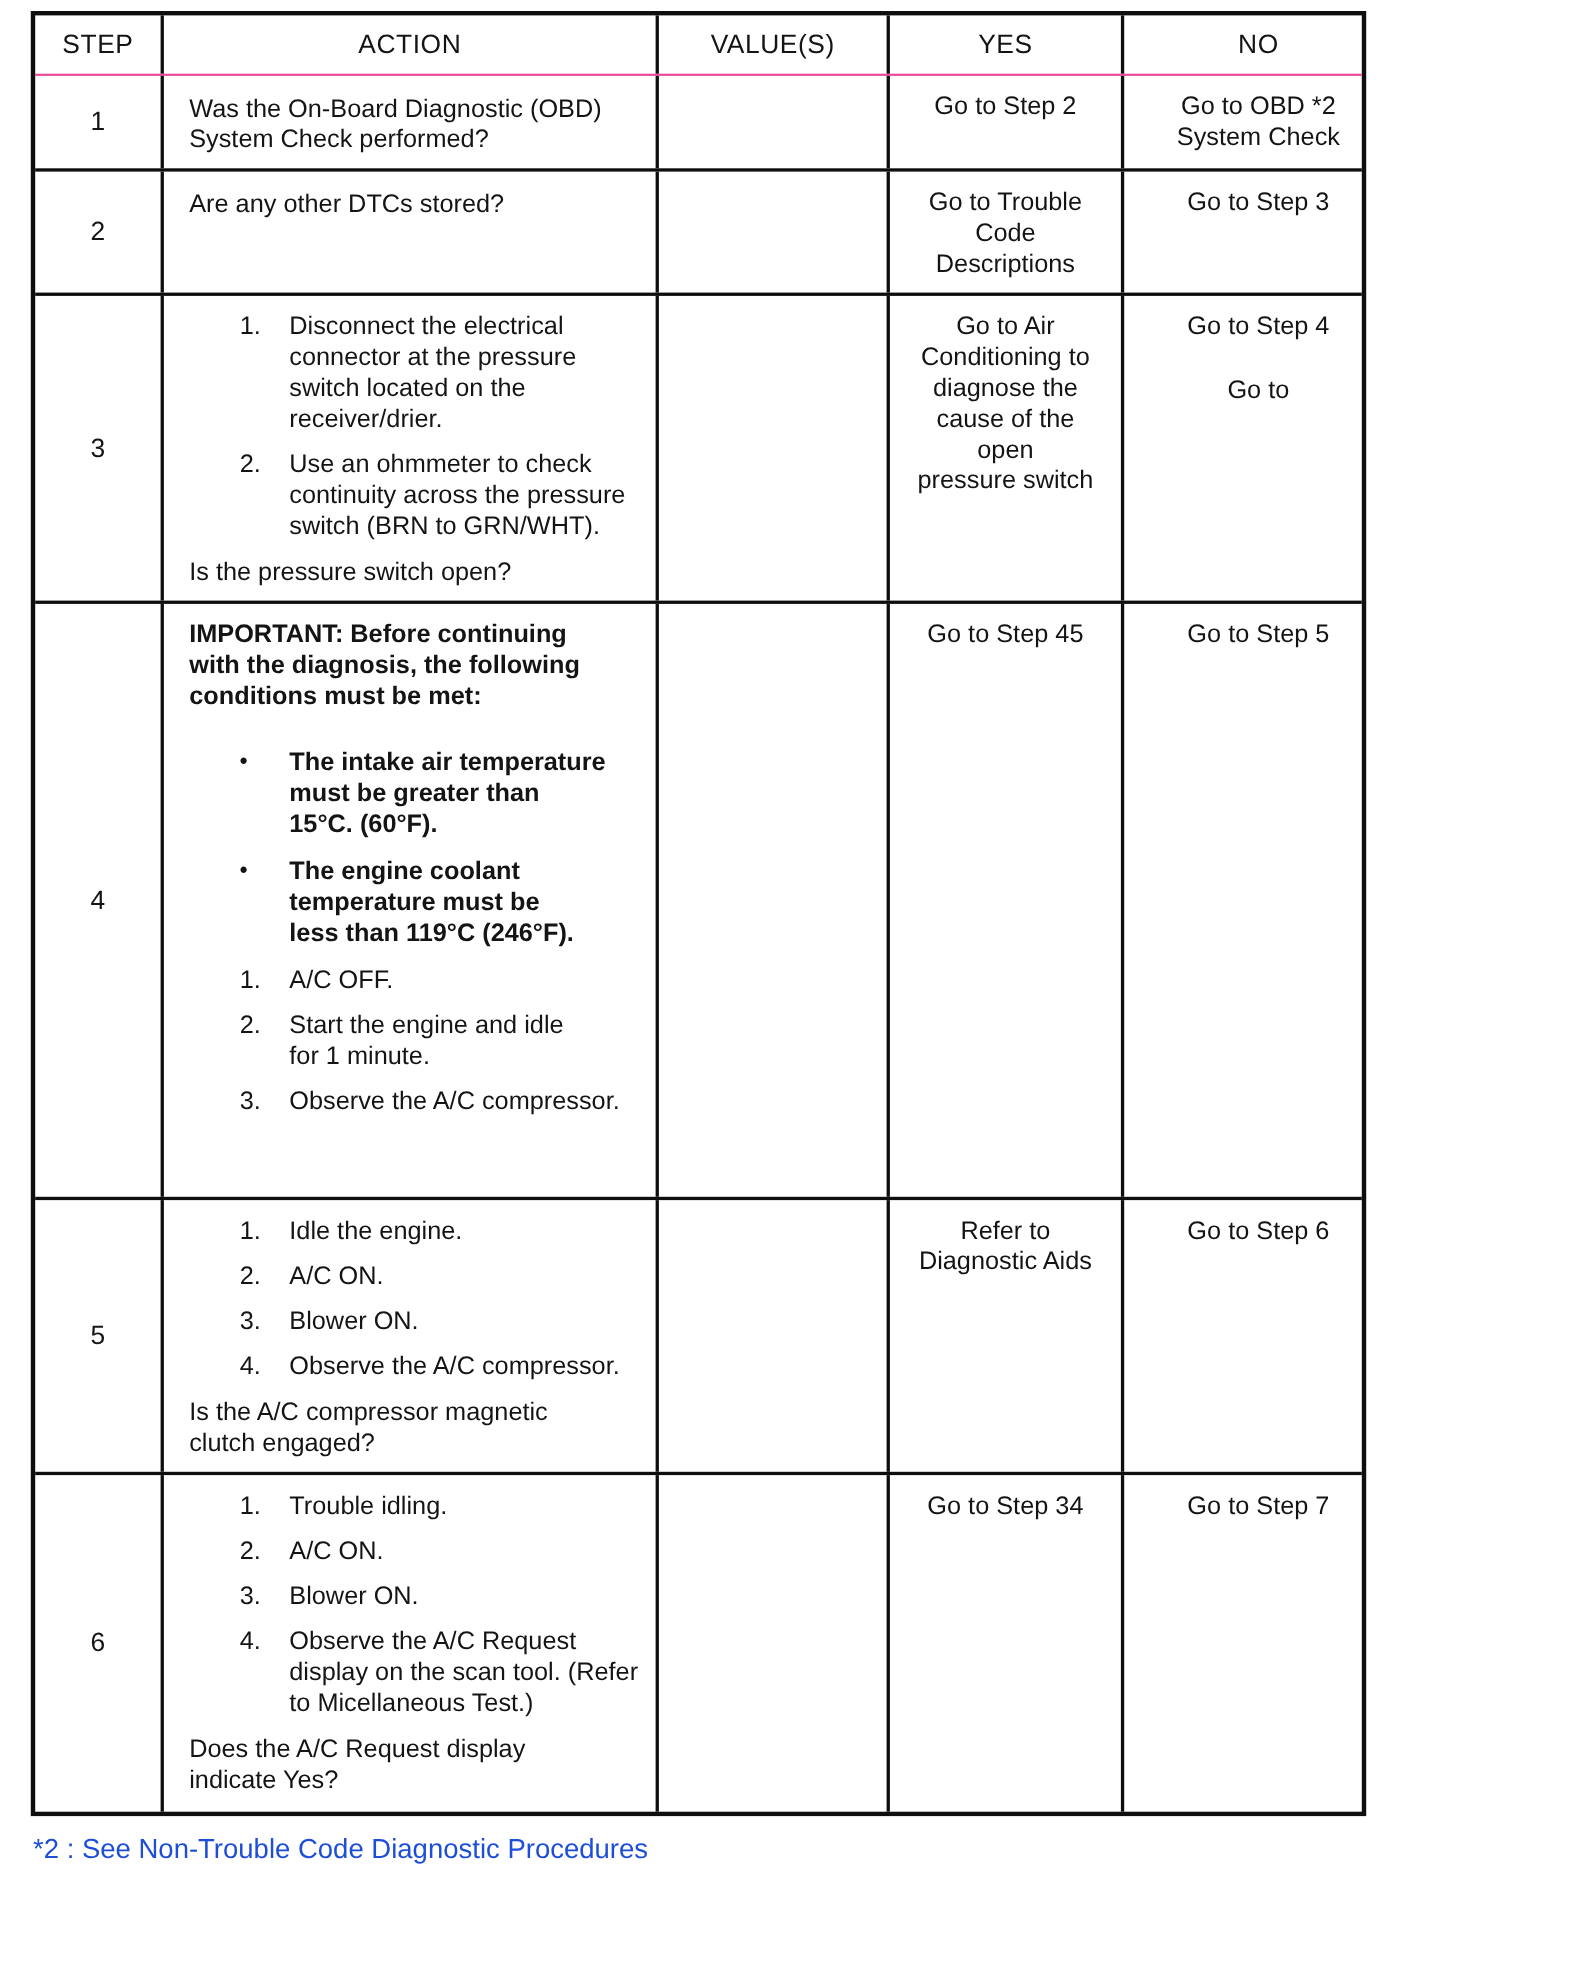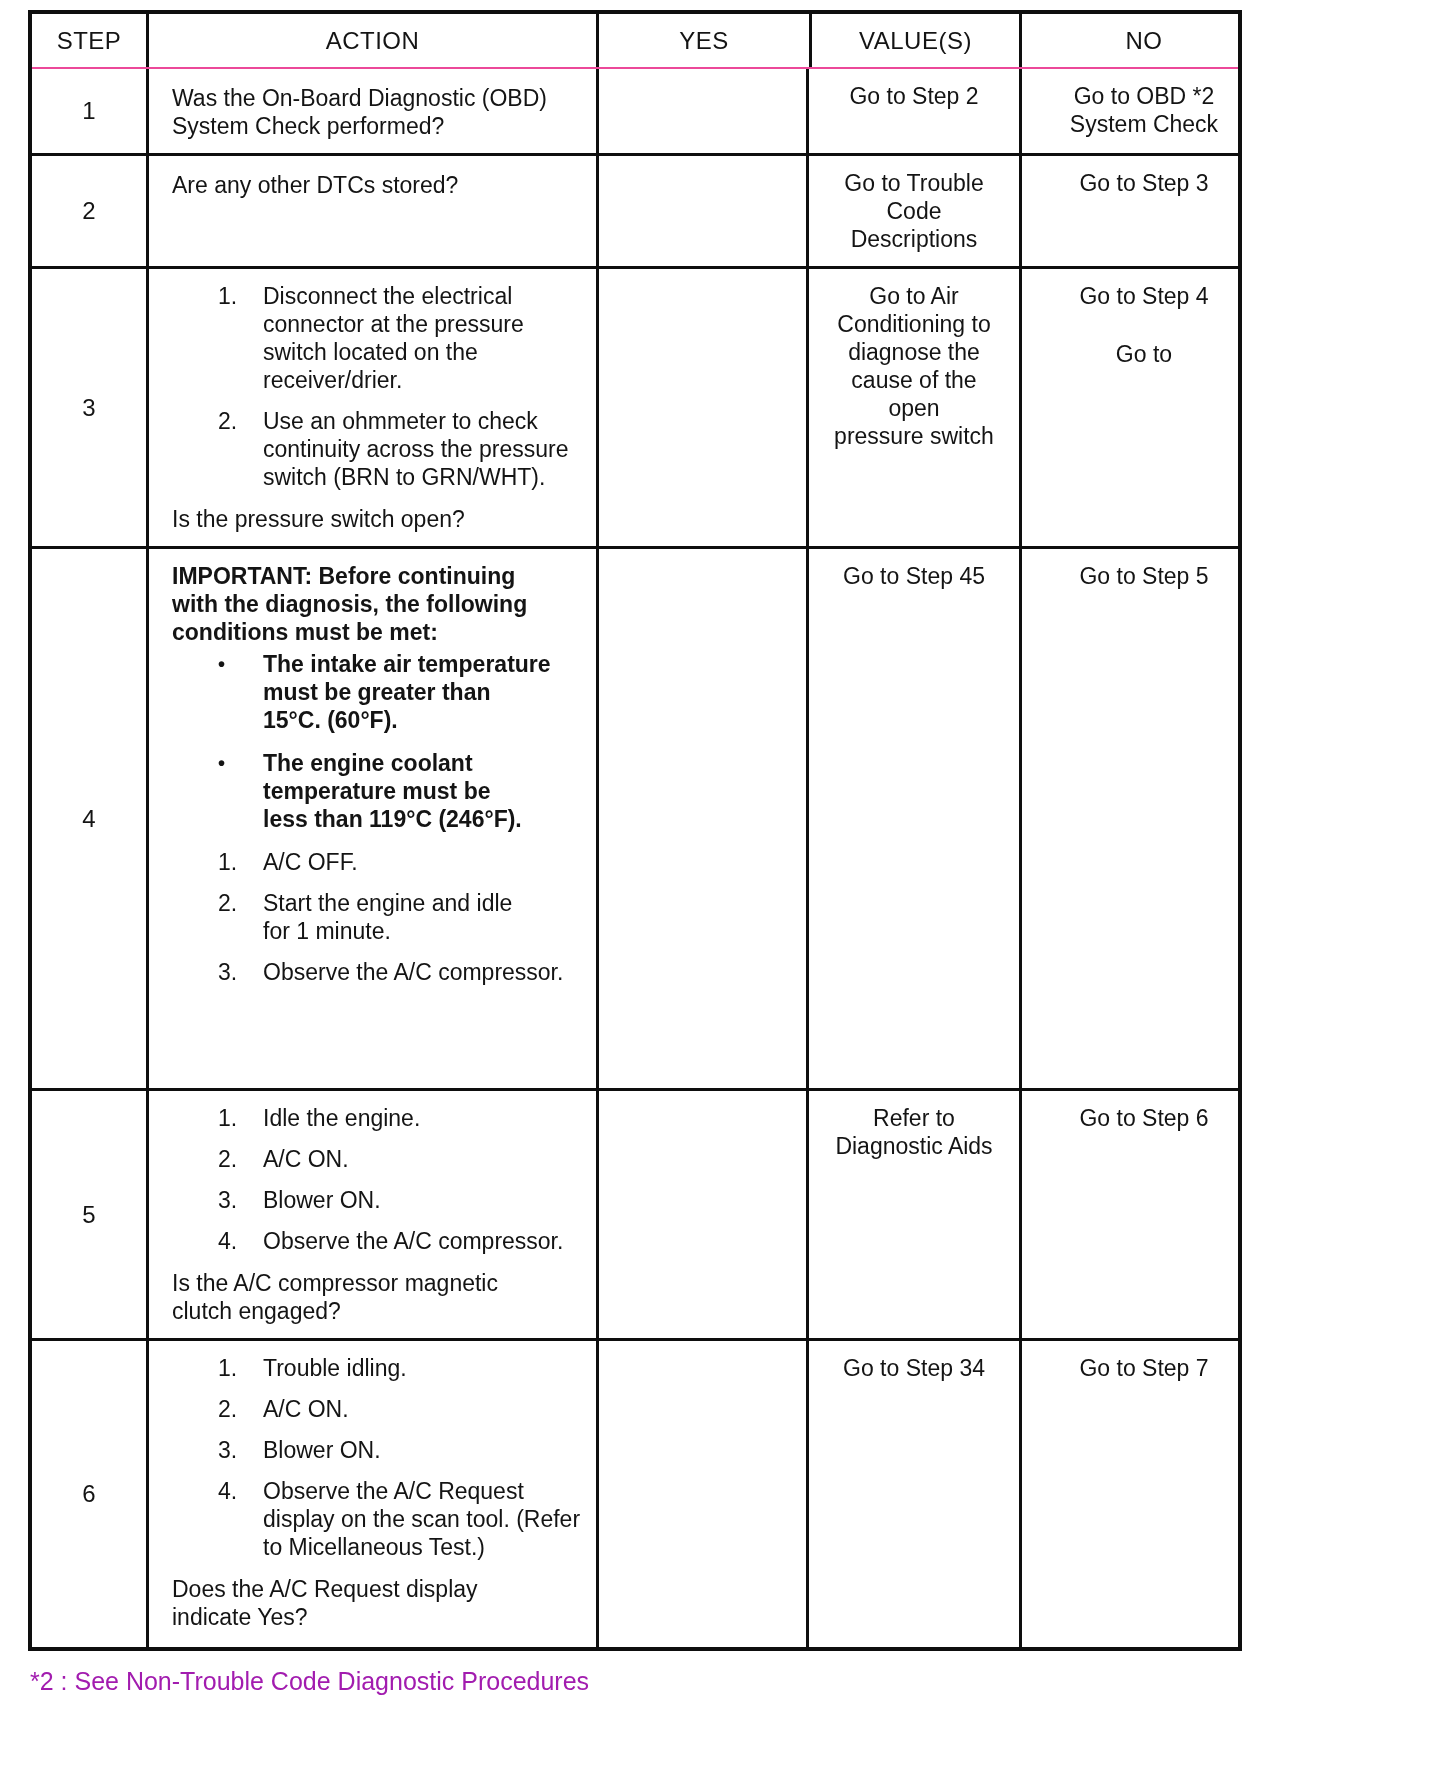--- a/index.html
+++ b/index.html
@@ -41,39 +41,39 @@
 
   .question { margin-top: 2px; }
   .li + .question, .important + .question { margin-top: 14px; }
 
   .li { display: flex; padding-left: 46px; margin-bottom: 13px; }
   .li .mark { width: 45px; flex: none; font-size: 23px; line-height: 28px; }
   .li .li-text { flex: 1; }
   .li.bold .mark, .li.bold .li-text, .important { font-weight: 700; }
   .li.bullet .mark { font-size: 20px; }
 
-  .important { margin-bottom: 4px; }
+  .important { margin-bottom: 32px; }
   .li.bullet { margin-bottom: 15px; }
 
   .goto { display: block; }
   .goto-extra { display: block; margin-top: 30px; }
 
-  .footnote { margin-top: 16px; font-size: 25px; padding-left: 2px; color: #a21caf; }
+  .footnote { margin-top: 16px; font-size: 25px; padding-left: 2px; color: #1d4ed8; }
 </style>
 </head>
 <body>
 
 <div class="scan-page">
   <div class="dtable">
 
     <div class="trow thead">
       <div class="cell c-step">STEP</div>
       <div class="cell c-action">ACTION</div>
+      <div class="cell c-values">VALUE(S)</div>
       <div class="cell c-yes">YES</div>
-      <div class="cell c-values">VALUE(S)</div>
       <div class="cell c-no">NO</div>
     </div>
 
     <div class="trow r1">
       <div class="cell c-step">
         <span class="step-num">1</span>
       </div>
       <div class="cell c-action">
         <div class="question">Was the On-Board Diagnostic (OBD)
 System Check performed?</div>

